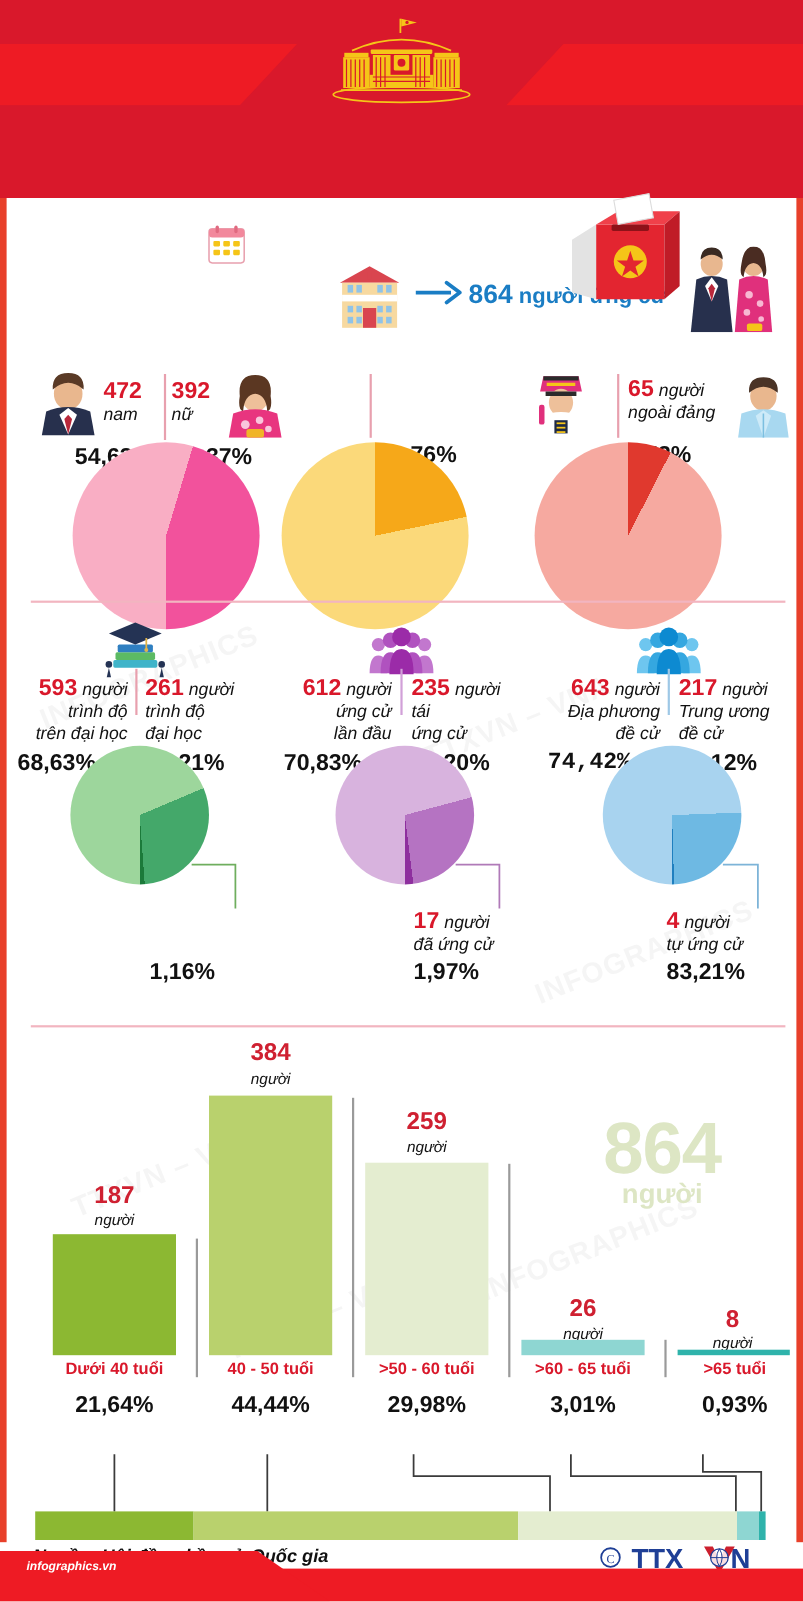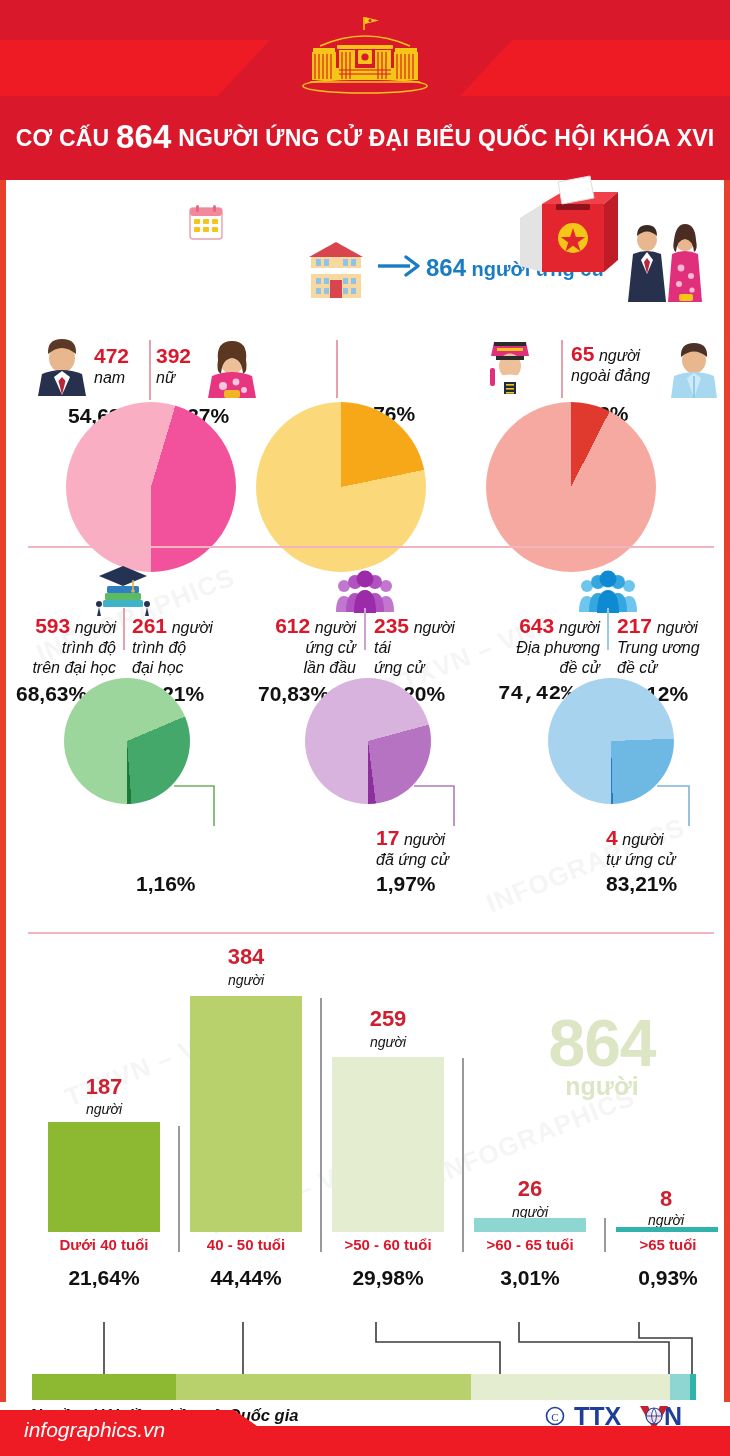--- a/index.html
+++ b/index.html
@@ -117,22 +117,22 @@
   .ttx { position:absolute; right:8px; top:-2px; width:172px; height:36px; }
   .footbar {
     position:absolute; left:0; top:1426px; width:730px; height:30px; background:#ee1b24;
   }
   .footbar-tab {
     position:absolute; left:0; top:1410px; width:300px; height:46px;
     background:#ee1b24;
     clip-path: polygon(0 0, 78% 0, 100% 100%, 0% 100%);
   }
   .site {
-    position:absolute; left:24px; top:1418px; font-size:21px; font-style:italic;
-    color:#ffffff; font-weight:normal; white-space:nowrap;
+    position:absolute; left:24px; top:1418px; font-size:11px; font-style:italic;
+    color:#ffffff; font-weight:bold; white-space:nowrap;
   }
   
   .wm {
     position:absolute; color:rgba(120,120,120,0.07); font-weight:bold;
     font-size:26px; pointer-events:none; white-space:nowrap;
     transform: rotate(-22deg); letter-spacing:1px;
   }
 </style>
 </head>
 <body>
@@ -166,25 +166,20 @@
       </g>
       <g stroke="#d9182b" stroke-width="1.1">
         <path d="M35 42 V67 M39 42 V67 M43 42 V67 M47 42 V67 M51 42 V67"></path>
         <path d="M117 42 V67 M121 42 V67 M125 42 V67 M129 42 V67 M133 42 V67"></path>
         <path d="M62 40 V67 M66 40 V67 M70 40 V67"></path>
         <path d="M98 40 V67 M102 40 V67 M106 40 V67"></path>
         <path d="M59 58 H111 M59 62 H111"></path>
       </g>
     </svg>
 
-    <div class="hdr-title">
-      <span>CƠ CẤU</span>
-      <span class="big">864</span>
-      <span>NGƯỜI ỨNG CỬ ĐẠI BIỂU QUỐC HỘI KHÓA XVI</span>
-    </div>
   </div>
 
   <div class="rail-l"></div>
   <div class="rail-r"></div>
 
   <div class="wm" style="left:30px; top:600px;">INFOGRAPHICS</div>
   <div class="wm" style="left:380px; top:640px;">TTXVN – VNA</div>
   <div class="wm" style="left:60px; top:1050px;">TTXVN – VNA</div>
   <div class="wm" style="left:430px; top:1120px;">INFOGRAPHICS</div>
   <div class="wm" style="left:200px; top:1180px;">TTXVN – VNA</div>

